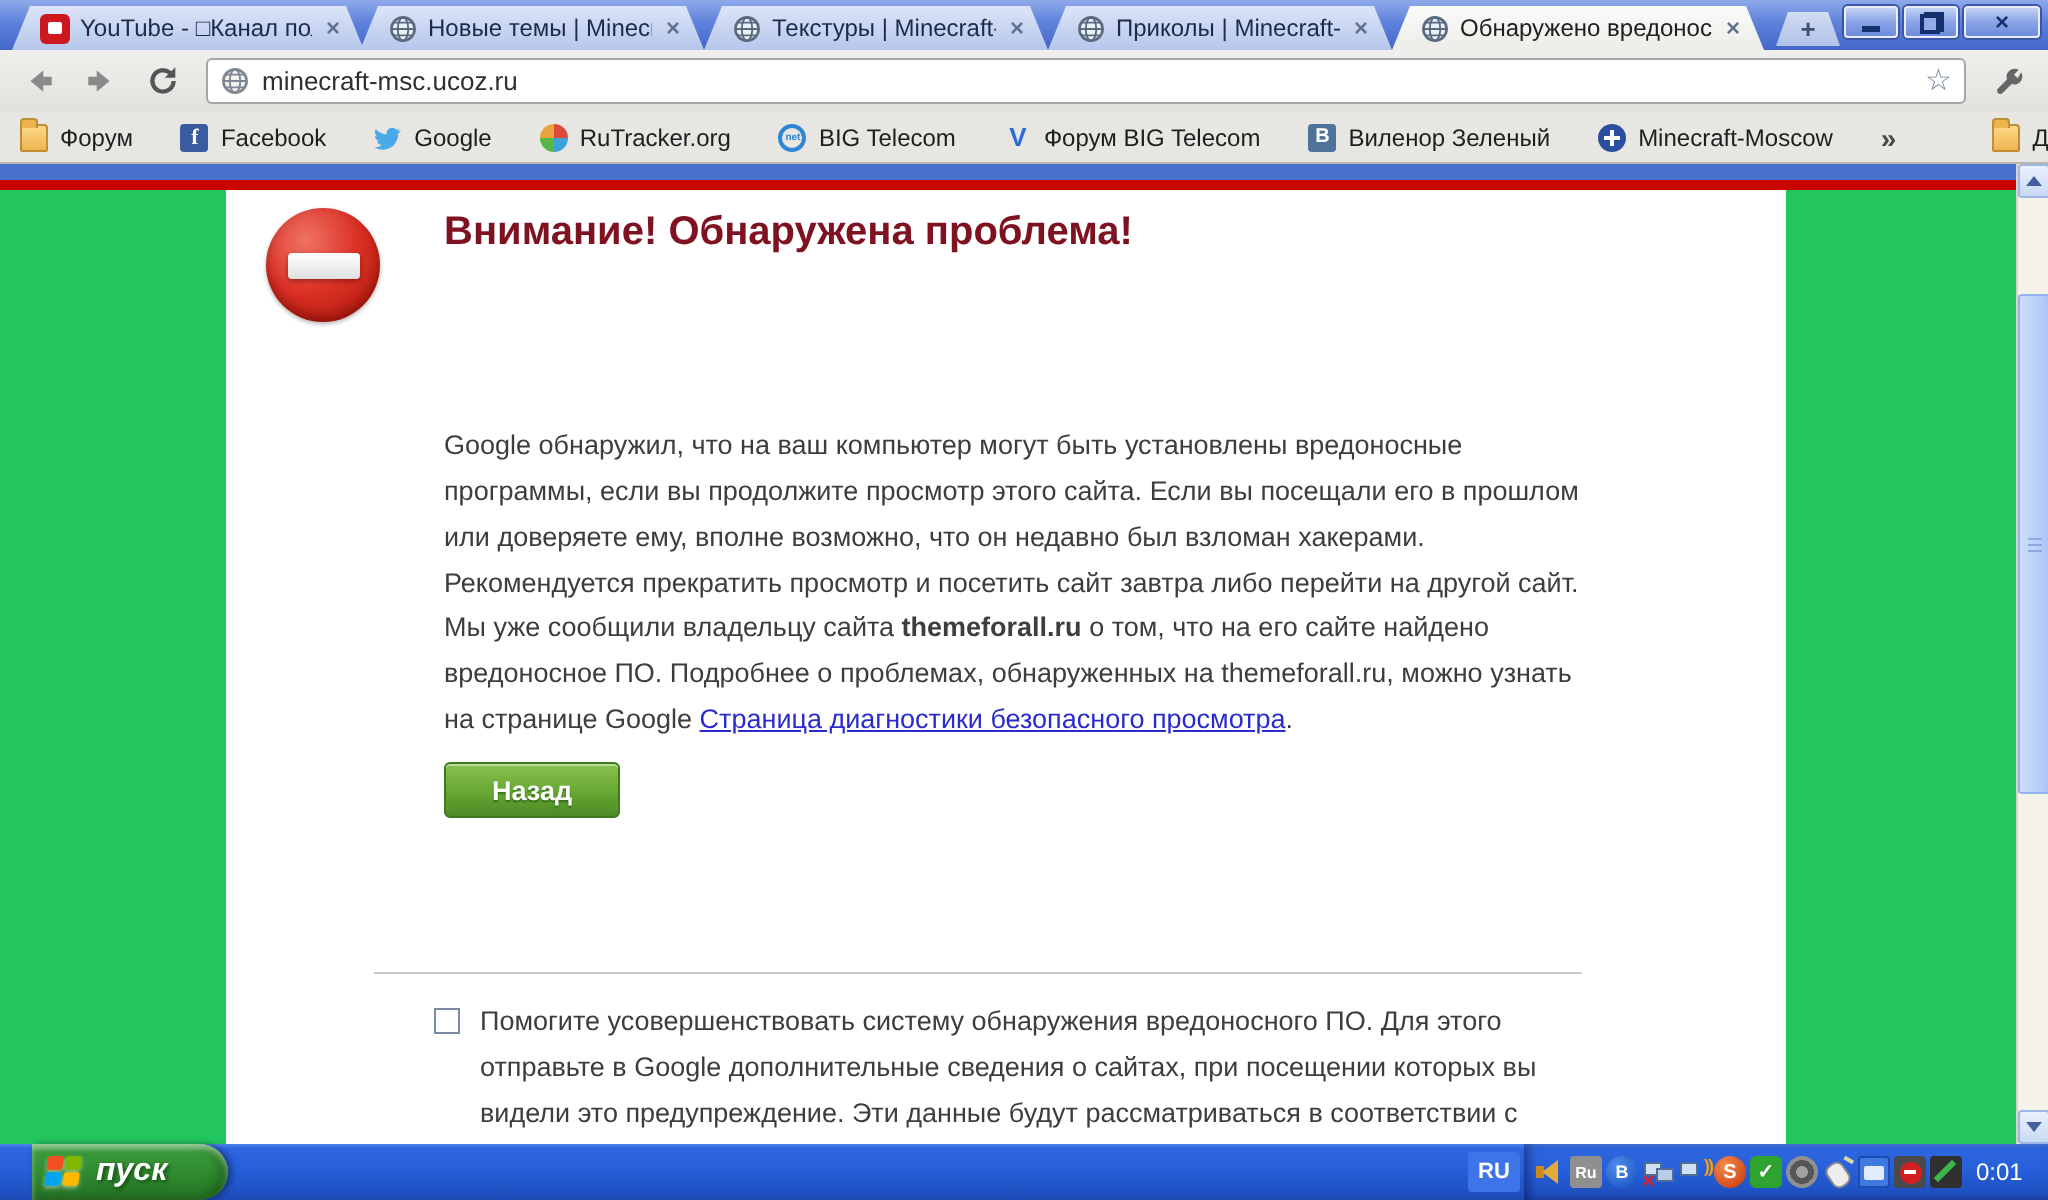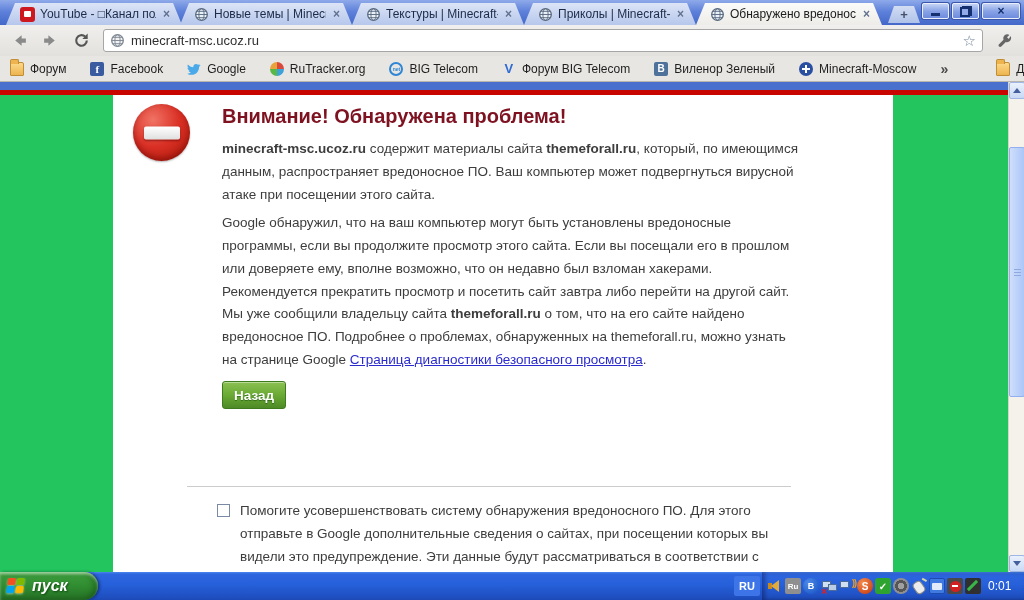--- a/index.html
+++ b/index.html
@@ -83,21 +83,21 @@
     width:36px; height:13px; border-radius:2px; background:linear-gradient(180deg,#FFFFFF,#DFDFDF);
     box-shadow:0 1px 2px rgba(90,0,0,.5); }
 
   .h1 { position:absolute; left:109px; top:8px; font-size:20px; line-height:26px; font-weight:bold; color:#7E1221; }
   .para { position:absolute; left:109px; width:582px; font-size:13.5px; line-height:23px; color:#3D3D3D; }
   .p1 { top:42px; } .p2 { top:116px; } .p3 { top:207px; } .p4 { top:332px; }
   .para b { font-weight:bold; }
   .link-blue { color:#2B2BCC; text-decoration:underline; cursor:pointer; }
   .link-purple { color:#551A8B; text-decoration:underline; cursor:pointer; }
 
-  .back-btn { position:absolute; left:109px; top:286px; height:28px; padding:0 11px;
+  .back-btn { position:absolute; left:109px; top:286px; height:28px; padding:0 23px;
     background:linear-gradient(180deg,#8CC152 0%,#6AAA34 50%,#4E8A26 100%);
     border:1px solid #3E7A1E; border-radius:3px; color:#fff; font-weight:bold; font-size:13.5px;
     display:flex; align-items:center; text-shadow:0 1px 1px rgba(0,60,0,.5);
     box-shadow:inset 0 1px 0 rgba(255,255,255,.4); cursor:pointer; }
 
   .hdivider { position:absolute; left:74px; top:391px; width:604px; height:1px; background:#CCCCCC; }
 
   .report { position:absolute; left:104px; top:404px; width:586px; display:flex; align-items:flex-start; }
   .checkbox { width:13px; height:13px; background:#fff; border:1px solid #7A8AA5; margin:5px 10px 0 0; flex:0 0 auto; }
   .report-text { font-size:13.5px; line-height:23px; color:#3D3D3D; }
@@ -112,21 +112,21 @@
   .arr { width:0; height:0; border-left:4px solid transparent; border-right:4px solid transparent; }
   .arr-up { border-bottom:5px solid #44609C; } .arr-down { border-top:5px solid #44609C; }
   .sb-thumb { position:absolute; left:0; top:65px; width:16px; height:250px;
     background:linear-gradient(90deg,#CFDFFC,#ABC6F7); border:1px solid #90B0EE; border-radius:2px; }
   .sb-thumb::after { content:""; position:absolute; left:4px; top:50%; width:7px; height:1px;
     background:#8FA9DE; box-shadow:0 -3px 0 #8FA9DE, 0 3px 0 #8FA9DE; }
 
   
   .taskbar { position:absolute; left:0; bottom:0; width:1024px; height:28px;
     background:linear-gradient(180deg,#4A86ED 0%,#2E66DF 8%,#2660DA 45%,#1F4FC0 90%,#1C49B4 100%); }
-  .start-btn { position:absolute; left:0; top:0; height:28px; width:98px;
+  .start-btn { position:absolute; left:16px; top:0; height:28px; width:98px;
     border-radius:0 14px 14px 0;
     background:linear-gradient(180deg,#65C165 0%,#3A9A3A 14%,#2F8A2F 55%,#257025 100%);
     box-shadow:inset 0 2px 3px rgba(255,255,255,.45), inset -4px 0 6px rgba(0,40,0,.35), 2px 0 3px rgba(0,0,30,.4);
     display:flex; align-items:center; gap:6px; padding-left:7px; cursor:pointer; }
   .start-label { color:#fff; font-weight:bold; font-style:italic; font-size:16px;
     text-shadow:1px 1px 2px rgba(0,50,0,.7); }
   .flag { width:19px; height:16px; display:grid; grid-template-columns:8px 8px; grid-template-rows:7px 7px;
     gap:1px; transform:skewX(-8deg); filter:drop-shadow(0 1px 1px rgba(255,255,255,.5)); }
   .flag i { border-radius:1.5px; }
   .flag .f1{background:#F25022;} .flag .f2{background:#7FBA00;} .flag .f3{background:#00A4EF;} .flag .f4{background:#FFB900;}
@@ -332,21 +332,20 @@
   </div>
 
   <div class="page">
     <div class="red-strip"></div>
     <div class="card">
 
       <div class="warn-icon"></div>
 
       <div class="h1">Внимание! Обнаружена проблема!</div>
 
-      <div class="para p1"><b>minecraft-msc.ucoz.ru</b><span> содержит материалы сайта </span><b>themeforall.ru</b><span>, который, по имеющимся данным, распространяет вредоносное ПО. Ваш компьютер может подвергнуться вирусной атаке при посещении этого сайта.</span></div>
 
       <div class="para p2">Google обнаружил, что на ваш компьютер могут быть установлены вредоносные программы, если вы продолжите просмотр этого сайта. Если вы посещали его в прошлом или доверяете ему, вполне возможно, что он недавно был взломан хакерами. Рекомендуется прекратить просмотр и посетить сайт завтра либо перейти на другой сайт.</div>
 
       <div class="para p3"><span>Мы уже сообщили владельцу сайта </span><b>themeforall.ru</b><span> о том, что на его сайте найдено вредоносное ПО. Подробнее о проблемах, обнаруженных на themeforall.ru, можно узнать на странице Google </span><span class="link-blue">Страница диагностики безопасного просмотра</span><span>.</span></div>
 
       <div class="back-btn">Назад</div>
 
 
       <div class="hdivider"></div>
 

